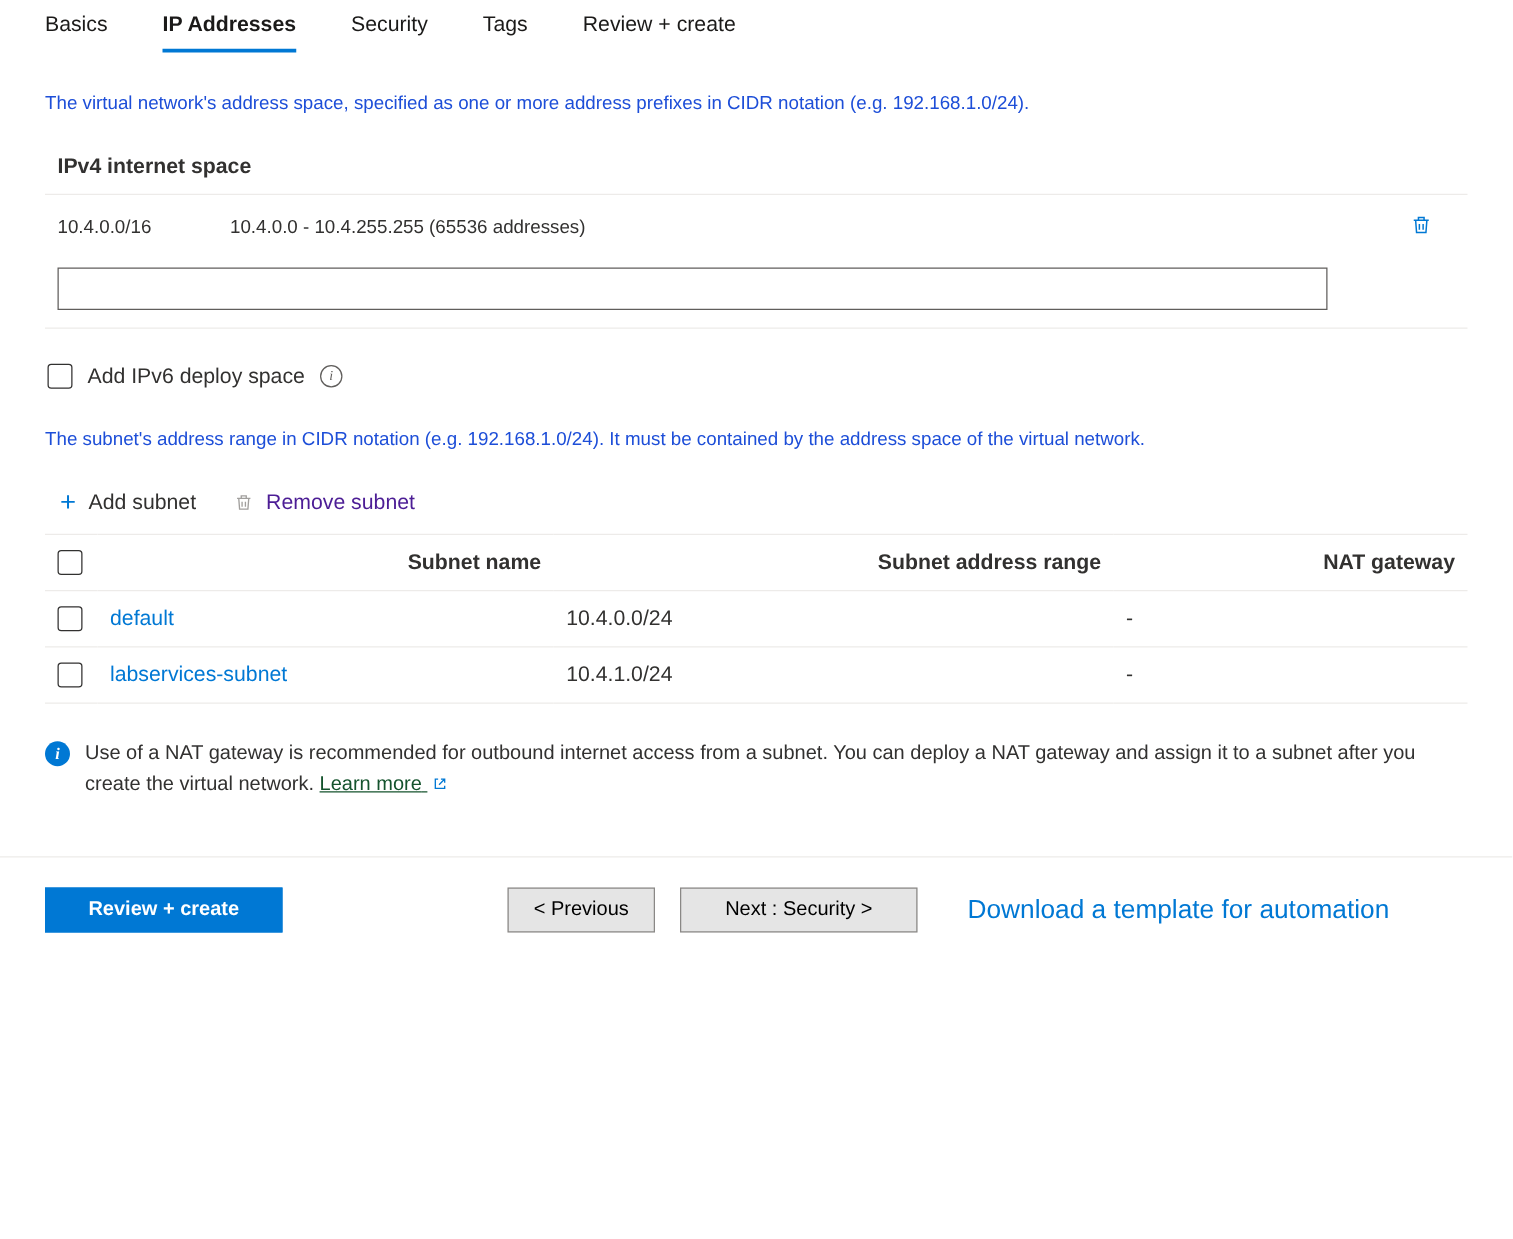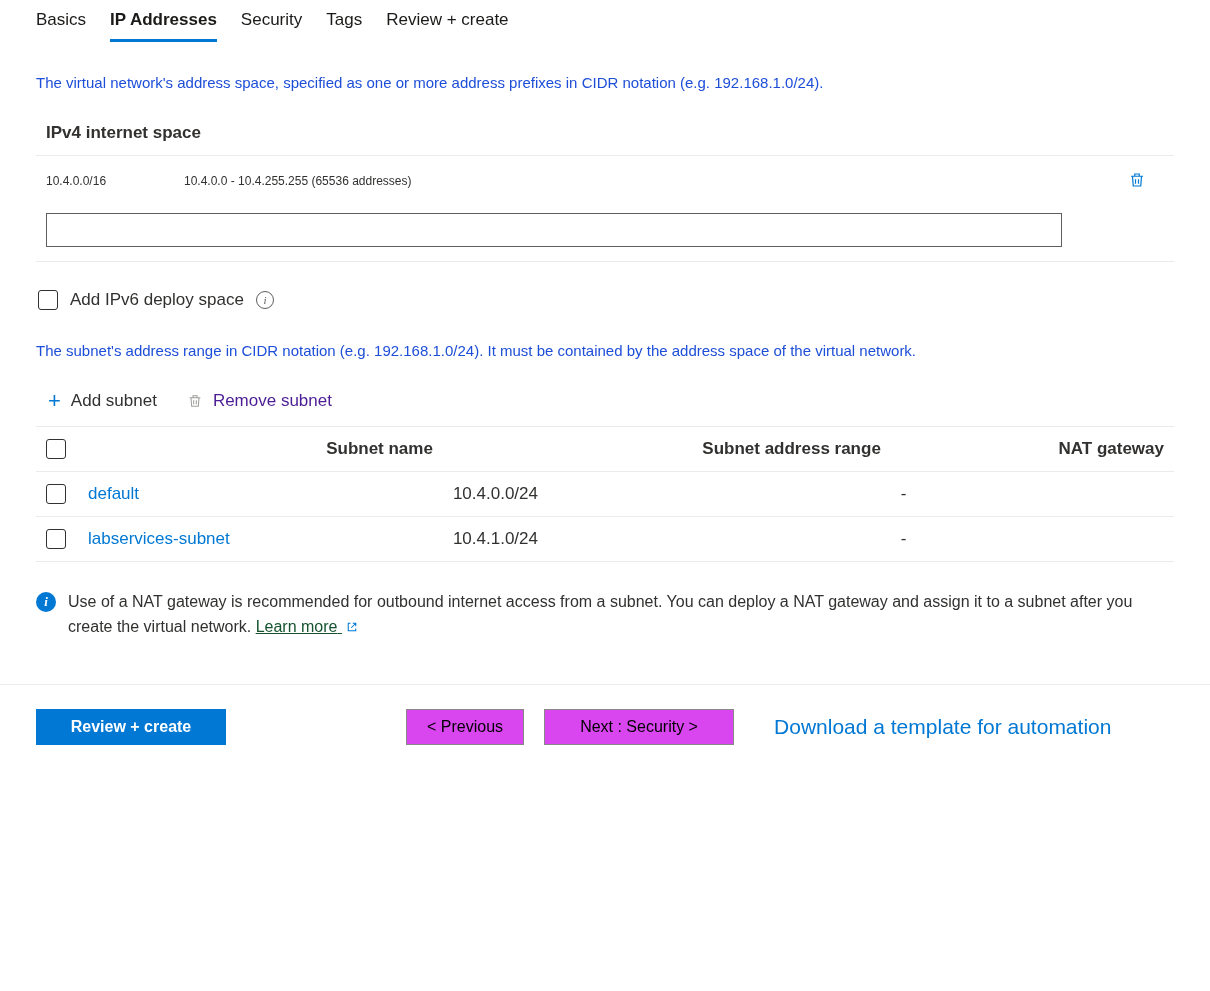--- a/index.html
+++ b/index.html
@@ -8,33 +8,33 @@
       font-size: 14px;
       color: #323130;
       background: #fff;
       width: 1210px;
     }
     .page { padding: 4px 36px 0 36px; }
     .title-row { display: flex; align-items: center; gap: 24px; margin-bottom: 40px; }
     .page-title { font-size: 32px; font-weight: 600; color: #1b1a19; }
     .ellipsis { font-size: 18px; color: #605e5c; letter-spacing: 2px; cursor: pointer; line-height: 1; }
 
-    .tabs { display: flex; gap: 24px; border-bottom: 0; margin-bottom: 30px; }
+    .tabs { display: flex; gap: 44px; border-bottom: 0; margin-bottom: 30px; }
     .tab { font-size: 17px; color: #1b1a19; padding: 6px 0 12px 0; cursor: pointer; position: relative; }
     .tab.active { font-weight: 600; }
     .tab.active::after {
       content: ""; position: absolute; left: 0; right: 0; bottom: 0;
       height: 3px; background: #0078d4;
     }
 
     .helper-text { font-size: 15px; color: #1d4ed8; margin-bottom: 28px; line-height: 1.5; }
 
     .section-heading { font-size: 17px; font-weight: 600; padding: 0 0 12px 10px; }
     .section-wrap { border-top: 1px solid #edebe9; border-bottom: 1px solid #edebe9; margin-bottom: 28px; }
-    .addr-row { display: flex; align-items: center; padding: 14px 10px; gap: 28px; font-size: 12px; }
+    .addr-row { display: flex; align-items: center; padding: 14px 10px; gap: 28px; font-size: 15px; }
     .addr-cidr { min-width: 110px; }
     .addr-range { color: #323130; flex: 1; }
     .trash-btn { margin-left: auto; cursor: pointer; color: #0078d4; padding-right: 18px; }
     .addr-input-row { padding: 6px 10px 14px 10px; }
     .addr-input { width: 1016px; height: 34px; border: 1px solid #605e5c; padding: 0 8px; font-size: 15px; }
 
     .ipv6-row { display: flex; align-items: center; gap: 12px; margin: 18px 0 30px 0; padding-left: 2px; }
     .chk { width: 20px; height: 20px; border: 1px solid #323130; border-radius: 3px; cursor: pointer; flex-shrink: 0; }
     .ipv6-label { font-size: 17px; }
     .info-icon-circle { width: 18px; height: 18px; border: 1px solid #605e5c; border-radius: 50%; display: inline-flex; align-items: center; justify-content: center; font-size: 11px; color: #605e5c; cursor: default; font-style: italic; font-family: Georgia, serif; }
@@ -51,21 +51,21 @@
     .subnet-table .chk-cell { width: 42px; }
     .name-link { color: #0078d4; cursor: pointer; }
 
     .info-banner { display: flex; gap: 12px; margin-top: 28px; font-size: 16px; line-height: 1.55; }
     .info-banner .info-badge { width: 20px; height: 20px; border-radius: 50%; background: #0078d4; color: #fff; font-weight: 700; display: flex; align-items: center; justify-content: center; font-size: 13px; flex-shrink: 0; margin-top: 2px; font-style: italic; font-family: Georgia, serif; }
     .learn-link { color: #14532d; text-decoration: underline; cursor: pointer; }
     .ext-icon { display: inline-block; width: 12px; height: 12px; margin-left: 4px; vertical-align: -1px; }
 
     .footer-divider { height: 1px; background: #edebe9; margin-top: 44px; width: 100%; }
     .footer { display: flex; align-items: center; gap: 20px; padding: 24px 36px; }
-    .btn { font-size: 16px; padding: 8px 20px; border: 1px solid #8a8886; background: #d946ef; cursor: pointer; font-family: inherit; }
+    .btn { font-size: 16px; padding: 8px 20px; border: 1px solid #8a8886; background: #e5e5e5; cursor: pointer; font-family: inherit; }
     .btn-primary { background: #0078d4; color: #fff; border-color: #0078d4; font-weight: 600; }
     .btn-wide { min-width: 190px; }
     .footer-link { color: #0078d4; font-size: 21px; cursor: pointer; margin-left: 20px; }
     .footer-gap { width: 140px; }
 
     .trash-svg { width: 18px; height: 20px; }
     .trash-svg-sm { width: 16px; height: 18px; }
   </style>
 </head>
 <body>

